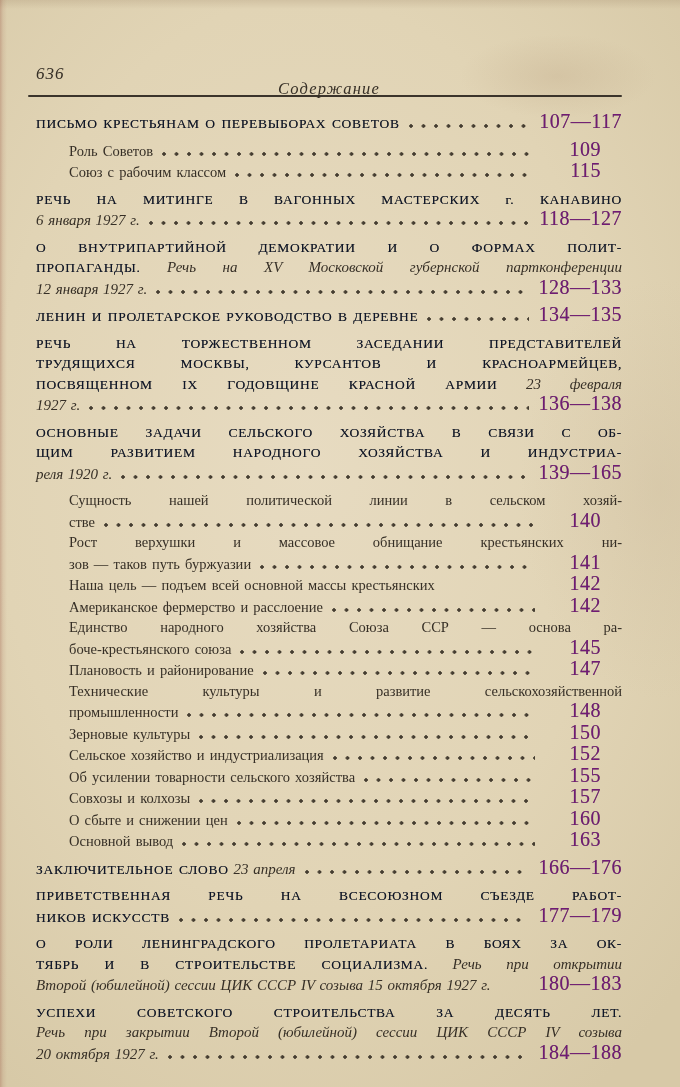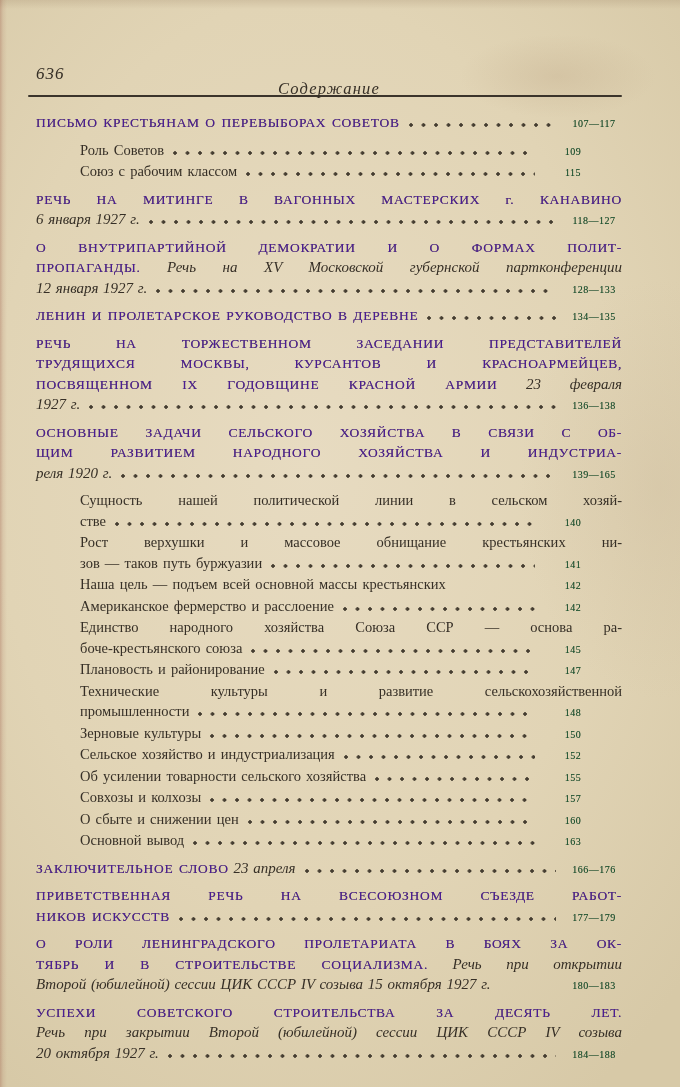--- a/index.html
+++ b/index.html
@@ -33,42 +33,42 @@
   }
   .head-rule {
     height: 2px; background: #3b342b;
     margin: 5px 0 0 -8px; width: calc(100% + 8px);
     border-radius: 1px;
   }
   
   .toc { margin-top: 15px; }
   .entry { margin: 0; }
   .entry.caps-entry { margin: 6px 0; }
-  .entry.indent { margin-left: 44px; }
+  .entry.indent { margin-left: 33px; }
   .line { line-height: 19.5px; min-height: 19.5px; }
   .line.jl { text-align: justify; text-align-last: justify; }
   .line.last { display: flex; align-items: baseline; }
   .lt { flex: 0 1 auto; }
   .seg-caps {
     font-size: 13.5px; letter-spacing: 0.7px; word-spacing: 1.5px;
-    color: #4c1d95; text-shadow: 0 0 0.4px rgba(51,44,35,0.65);
+    color: #0f172a; text-shadow: 0 0 0.4px rgba(51,44,35,0.65);
   }
   .seg-reg  { font-size: 14.5px; word-spacing: 1.5px; }
   .seg-ital { font-size: 15px; font-style: italic; word-spacing: 1px; }
   .leader {
     flex: 1 1 auto; height: 4px; align-self: baseline;
     margin: 0 10px 0 9px;
     background-image: radial-gradient(circle at 2px 2px, #453d31 1.5px, rgba(0,0,0,0) 2px);
     background-size: 12.5px 4px; background-repeat: repeat-x; background-position: 0 100%;
     min-width: 0;
   }
   .leader.invisible { background: none; }
   .pages {
-    flex: 0 0 auto; font-size: 10px; letter-spacing: 0.5px;
-    text-align: center; min-width: 56px; color: #14532d;
+    flex: 0 0 auto; font-size: 20px; letter-spacing: 0.5px;
+    text-align: right; min-width: 56px; color: #701a75;
     text-shadow: 0 0 0.3px rgba(51,44,35,0.5);
   }
   .pages.single { padding-right: 21px; }
 </style>
 </head>
 <body>
 
 <div class="page">
   <div class="running-head">
     <span class="folio">636</span>

